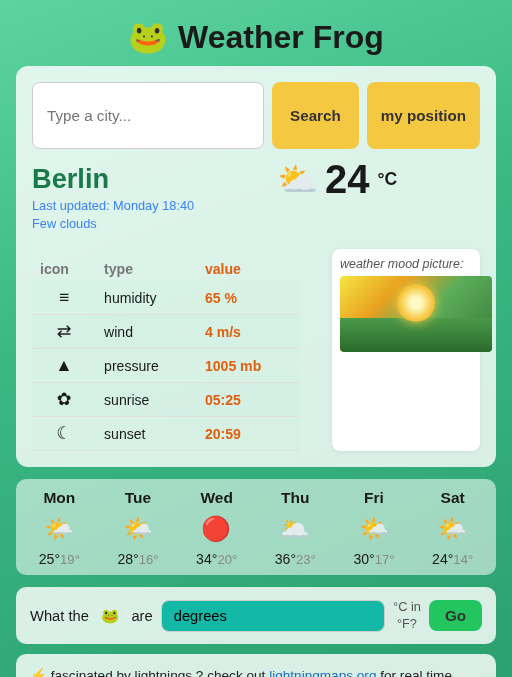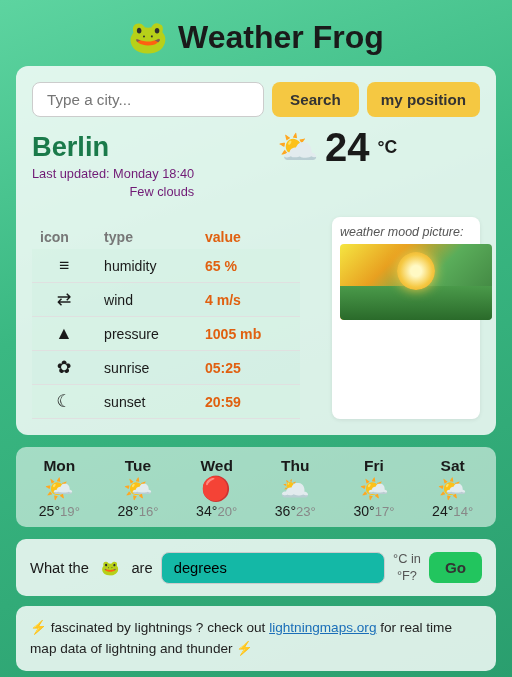--- a/index.html
+++ b/index.html
@@ -38,21 +38,21 @@
     }
 
     
     .search-row {
       display: flex;
       gap: 8px;
       margin-bottom: 14px;
     }
     .search-input {
       flex: 1;
-      padding: 8px 14px;
+      padding: 24px 14px;
       border: 1.5px solid #ccc;
       border-radius: 8px;
       font-size: 0.95rem;
       background: white;
       outline: none;
     }
     .btn-search {
       background: #f5c842;
       color: #333;
       border: none;
@@ -79,23 +79,22 @@
       align-items: flex-start;
       justify-content: space-between;
     }
     .city-name {
       font-size: 1.7rem;
       font-weight: bold;
       color: #1a7a4a;
     }
     .city-meta {
       font-size: 0.8rem;
-      color: #701a75;
+      color: #3b82f6;
       margin-top: 3px;
-      text-align: right;
     }
     .temp-display {
       display: flex;
       align-items: center;
       gap: 6px;
       margin-top: -6px;
     }
     .cloud-sun-icon {
       font-size: 2.1rem;
     }
@@ -188,21 +187,21 @@
       display: flex;
       justify-content: space-around;
       background: rgba(255,255,255,0.55);
       border-radius: 10px;
       padding: 10px 4px 8px 4px;
     }
     .forecast-day {
       display: flex;
       flex-direction: column;
       align-items: center;
-      gap: 0;
+      gap: 8px;
       min-width: 68px;
     }
     .forecast-day-name {
       font-weight: bold;
       font-size: 0.97rem;
       color: #1a1a1a;
     }
     .forecast-icon { font-size: 1.5rem; }
     .forecast-temps { font-size: 0.82rem; color: #1a1a1a; }
     .forecast-temps .high { font-size: 0.88rem; }

